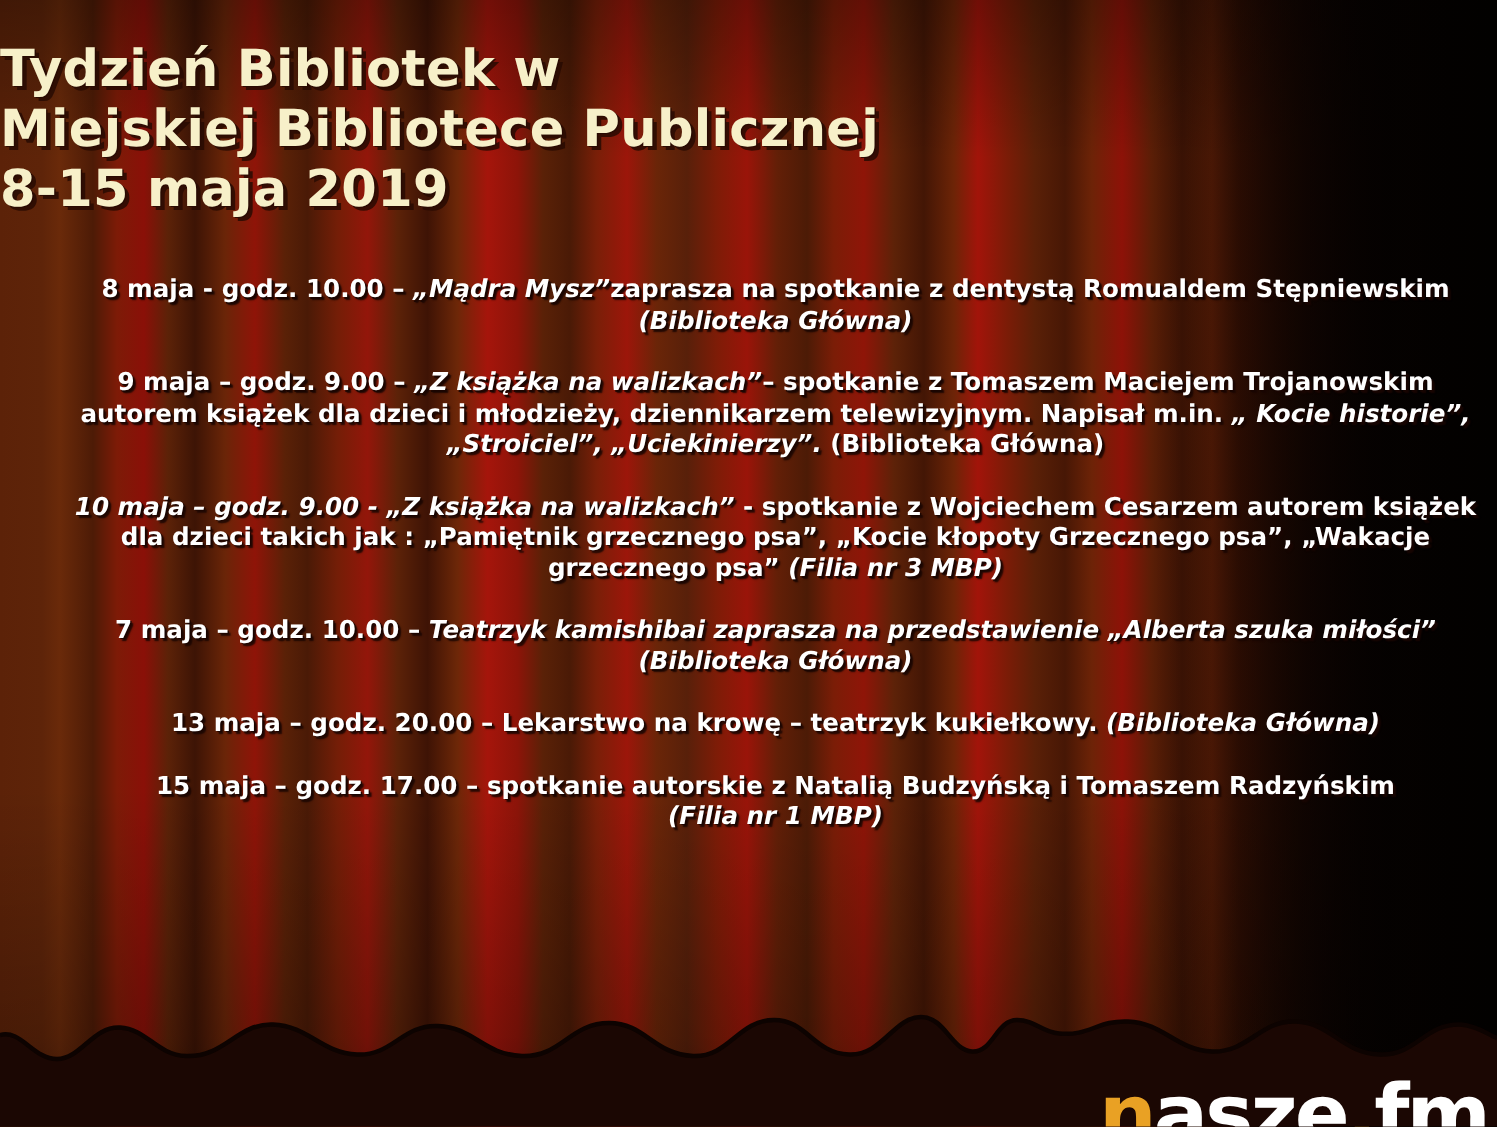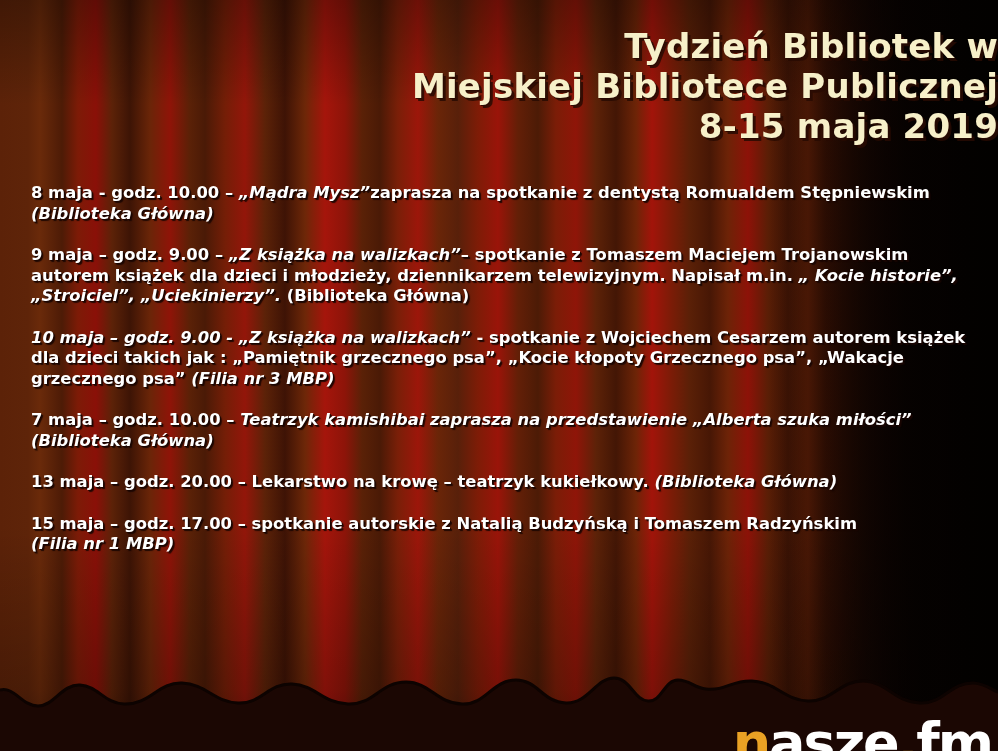--- a/index.html
+++ b/index.html
@@ -58,34 +58,35 @@
     position:absolute;left:0;top:676px;width:998px;height:75px;
   }
   .hem svg{display:block;width:998px;height:75px;}
   .below-hem{
     position:absolute;left:0;top:700px;width:998px;height:51px;
     background:linear-gradient(90deg,#190703 0%, #2a0c05 18%, #3a1208 40%, #340f06 62%, #220a04 80%, #0a0301 100%);
     z-index:-1;
   }
   
   .title{
-    position:absolute;left:0;top:26px;width:998px;text-align:right;
+    position:absolute;left:0;top:26px;width:998px;text-align:left;
     color:#F7F0C9;
     font-weight:bold;
     font-size:34px;
     line-height:40px;
     letter-spacing:0.2px;
     text-shadow:3px 3px 0 rgba(40,10,2,0.85), 1px 1px 0 rgba(40,10,2,0.9);
     z-index:5;
   }
   .title .l{display:block;}
   
   .body-text{
-    position:absolute;left:31px;top:183px;width:946px;
+    position:absolute;left:44px;top:183px;width:946px;
     z-index:6;
+    text-align:center;
   }
   .para{
     color:#ffffff;
     font-weight:bold;
     font-size:16.4px;
     line-height:20.5px;
     margin:0 0 21px 0;
     text-shadow:2px 2px 1px rgba(25,6,2,0.9), 1px 1px 0 rgba(25,6,2,0.85);
     white-space:normal;
   }

